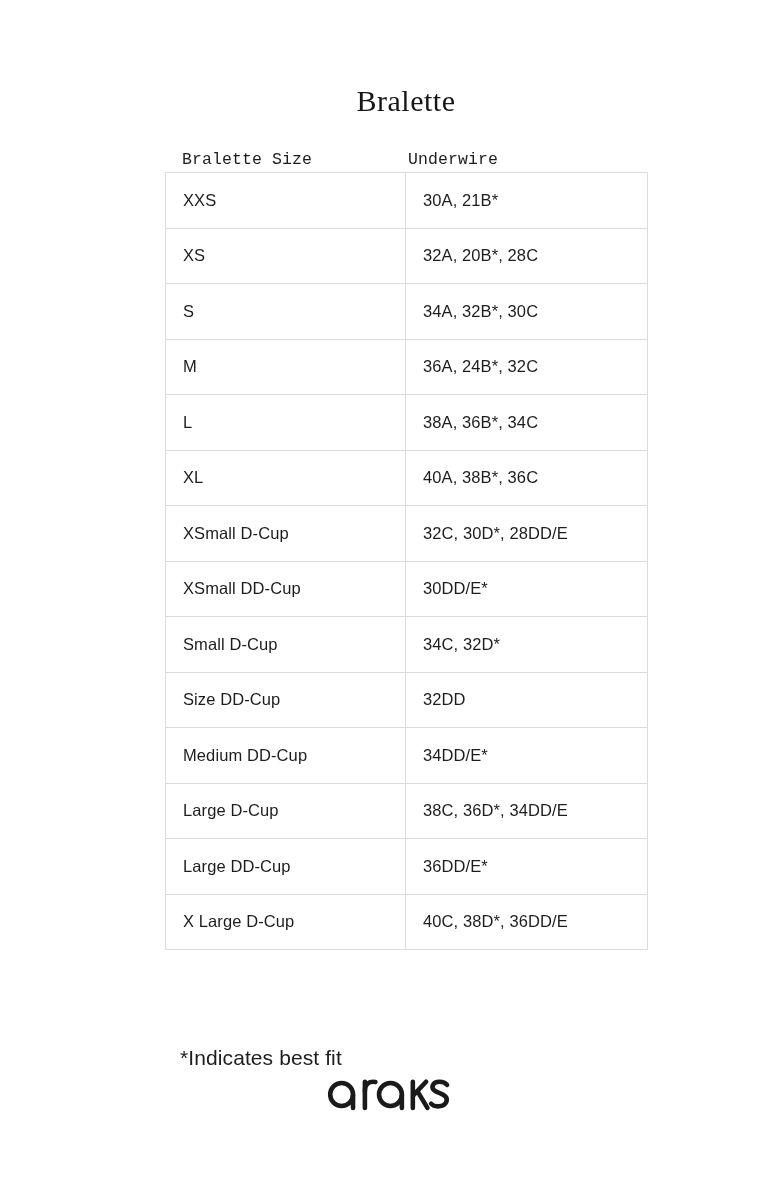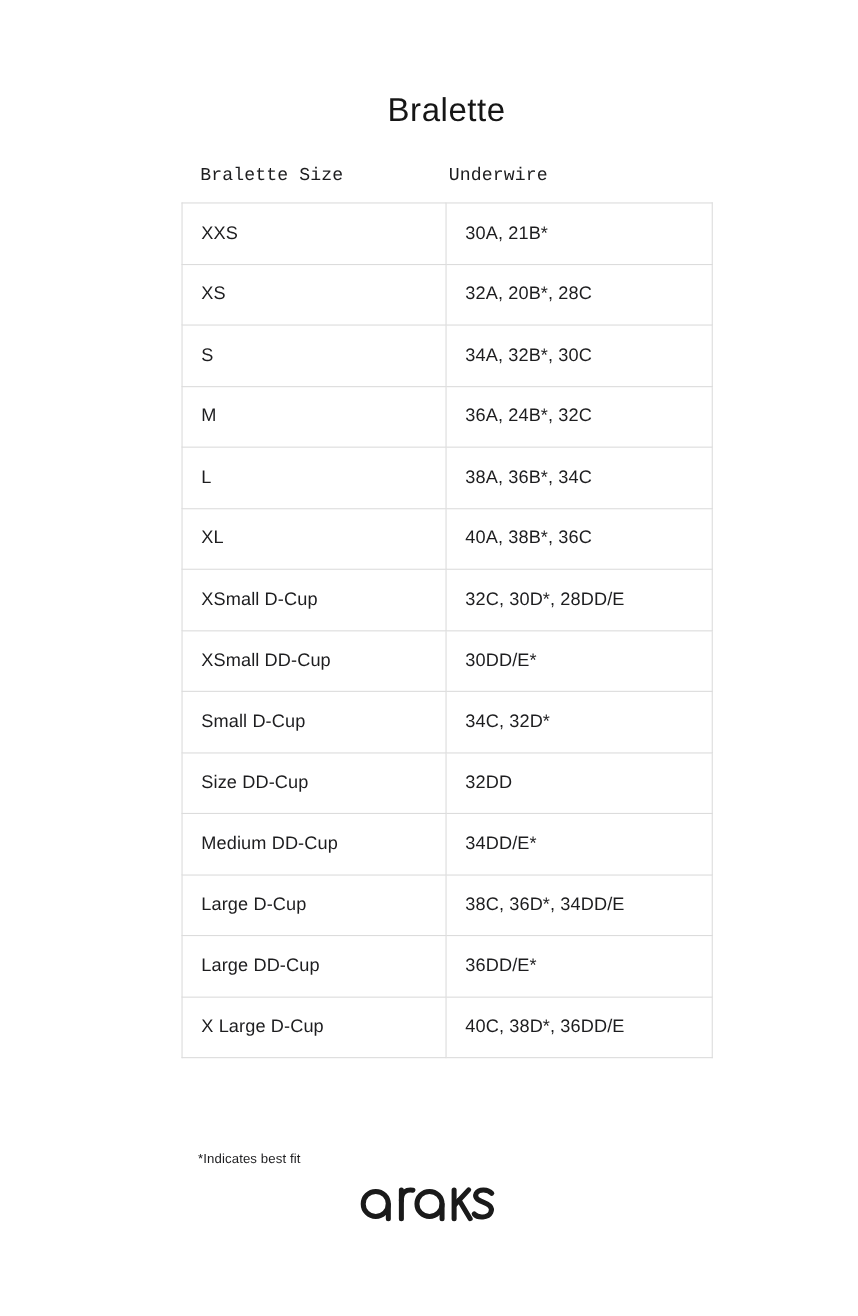--- a/index.html
+++ b/index.html
@@ -11,47 +11,47 @@
   html,body{background:var(--bg);}
   body{
     width:780px;height:1196px;position:relative;overflow:hidden;
     font-family:"Liberation Sans","DejaVu Sans",sans-serif;
     color:var(--text);
     -webkit-font-smoothing:antialiased;
   }
   .page-title{
     position:absolute;top:84px;left:165px;width:482px;
     text-align:center;
-    font-family:Liberation Sans, sans-serif;
+    font-family:Liberation Serif, serif;
     font-weight:400;font-size:30px;letter-spacing:.5px;color:#161616;
   }
   .col-headers{
     position:absolute;top:150px;left:165px;width:482px;
     display:flex;font-size:16.5px;letter-spacing:.1px;font-family:Liberation Mono, monospace;
   }
   .col-headers .col1{width:240px;padding-left:17px;}
   .col-headers .col2{width:242px;padding-left:3px;}
   table.size-table{
-    position:absolute;top:184px;left:165px;
+    position:absolute;top:172px;left:165px;
     width:482px;border-collapse:collapse;table-layout:fixed;
     background:var(--bg);
   }
   table.size-table td{
     border:1px solid var(--border);
     height:55.5px;
     padding-left:17px;
     font-size:16.5px;letter-spacing:.1px;
     vertical-align:middle;
     white-space:nowrap;
   }
   col.c1{width:240px;}
   col.c2{width:242px;}
   .footnote{
     position:absolute;top:1046px;left:180px;
-    font-size:12px;letter-spacing:.1px;
+    font-size:21px;letter-spacing:.1px;
   }
   .brand-logo{
     position:absolute;top:1077px;left:0;width:780px;
     display:flex;justify-content:center;
   }
   .brand-logo svg{display:block;}
   .visually-hidden{
     position:absolute;width:1px;height:1px;overflow:hidden;
     clip:rect(0 0 0 0);white-space:nowrap;
   }

